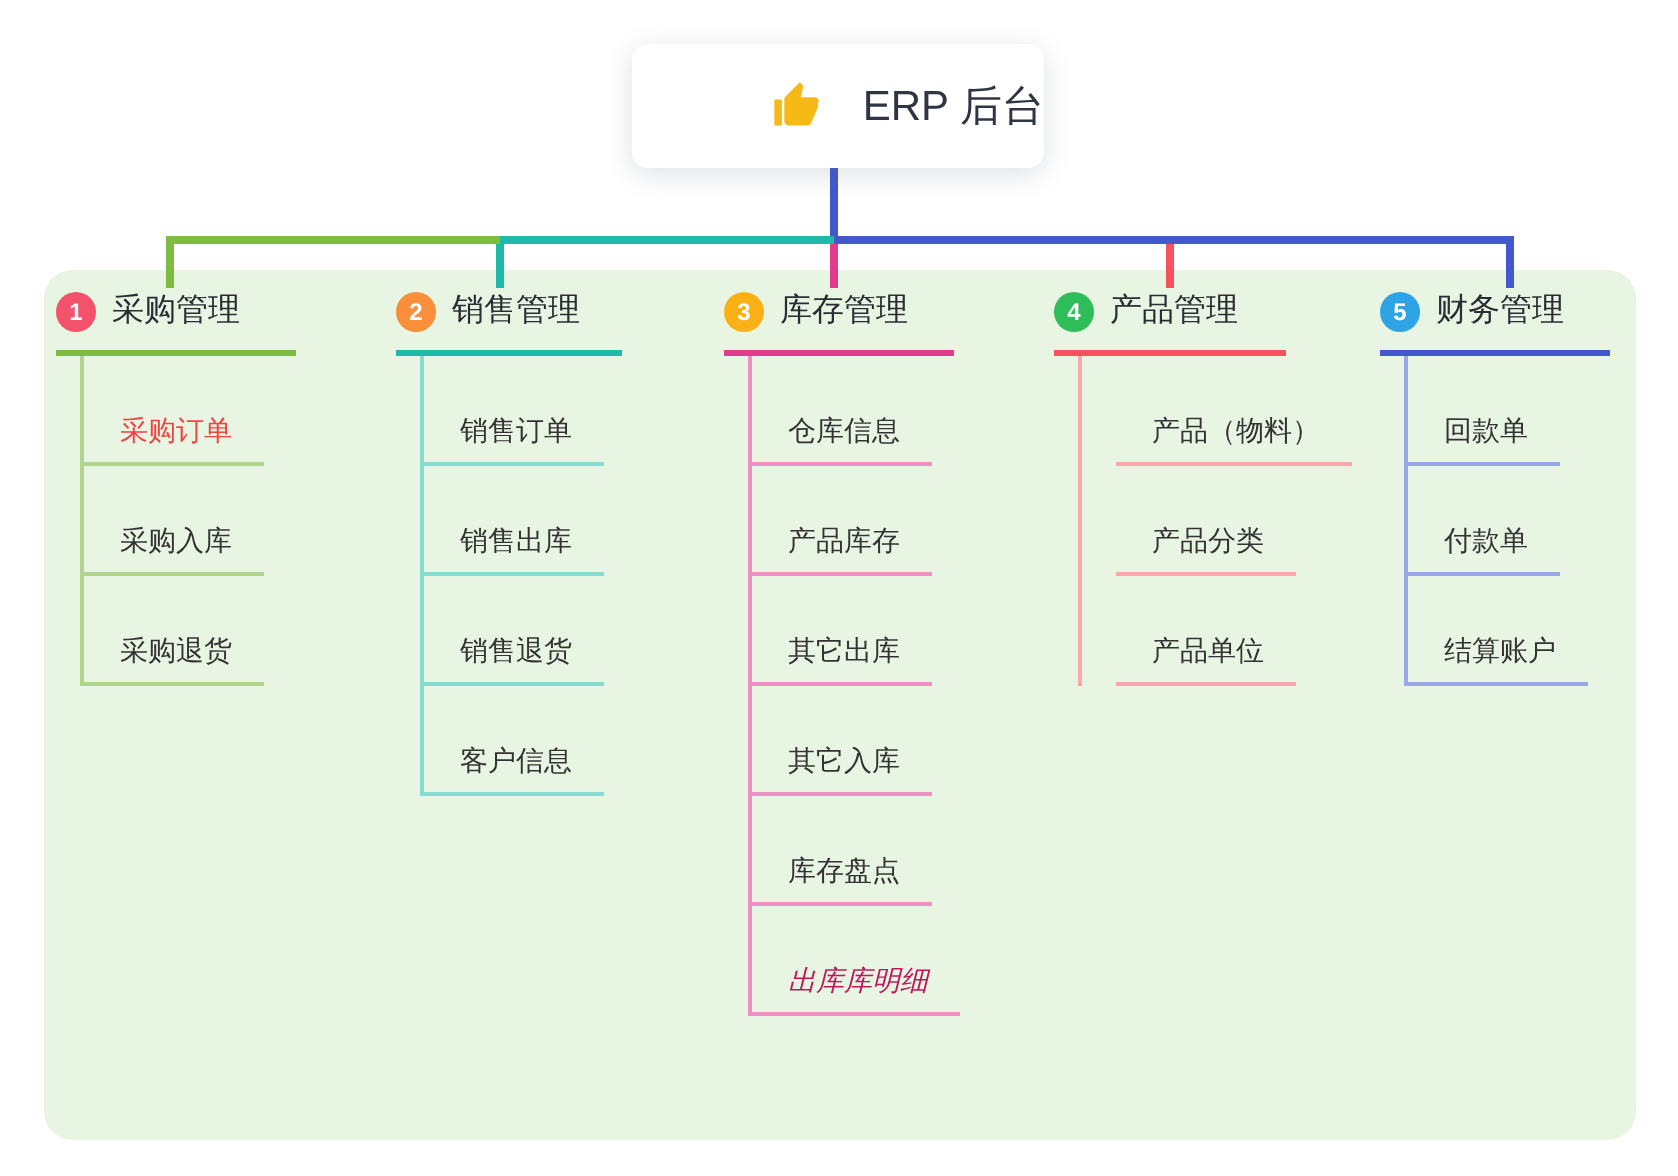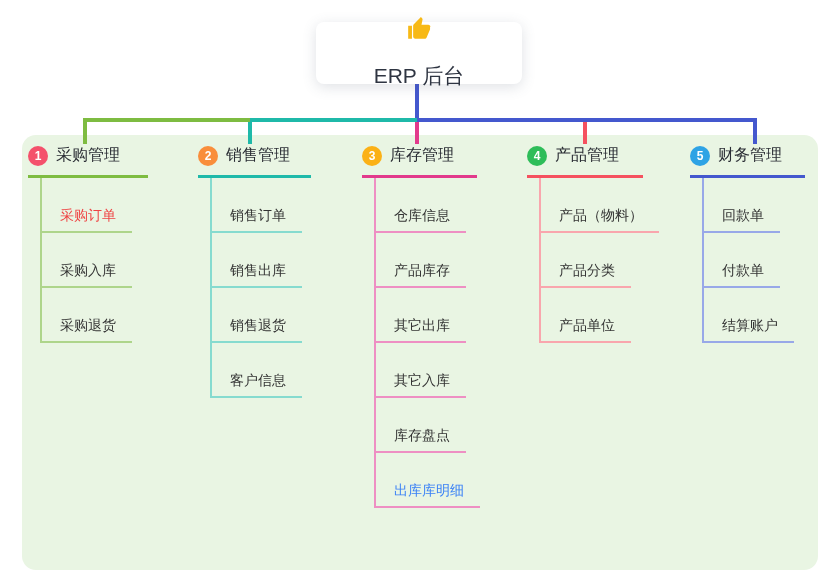--- a/index.html
+++ b/index.html
@@ -17,25 +17,24 @@
     background: #E9F5E3;
     border-radius: 14px;
   }
   .root-node {
     position: absolute;
     left: 316px; top: 22px;
     width: 206px; height: 62px;
     background: #ffffff;
     border-radius: 8px;
     box-shadow: 0 3px 14px rgba(80, 90, 110, 0.18);
-    display: flex; align-items: center; justify-content: center;
+    display: flex; align-items: center; justify-content: flex-end;
     gap: 20px;
     font-size: 21px; font-weight: 500; color: #2F3542;
     z-index: 3;
-    flex-direction: column;
   }
   .root-node .ticon { width: 26px; height: 26px; display: inline-flex; }
   .line { position: absolute; z-index: 2; }
   .branch {
     position: absolute;
     top: 145px;
     z-index: 3;
   }
   .branch-header {
     display: flex; align-items: center; gap: 8px;
@@ -117,29 +116,29 @@
       <div class="branch-header" style="border-bottom: 3px solid rgb(226, 58, 140);">
         <span class="badge" style="background: rgb(251, 177, 22);">3</span>
         <span class="branch-title">库存管理</span>
       </div>
       <div class="children" style="border-left: 2px solid rgb(238, 143, 195);">
         <div class="child" style="border-bottom: 2px solid rgb(238, 143, 195); color: rgb(51, 51, 51);">仓库信息</div>
         <div class="child" style="border-bottom: 2px solid rgb(238, 143, 195); color: rgb(51, 51, 51);">产品库存</div>
         <div class="child" style="border-bottom: 2px solid rgb(238, 143, 195); color: rgb(51, 51, 51);">其它出库</div>
         <div class="child" style="border-bottom: 2px solid rgb(238, 143, 195); color: rgb(51, 51, 51);">其它入库</div>
         <div class="child" style="border-bottom: 2px solid rgb(238, 143, 195); color: rgb(51, 51, 51);">库存盘点</div>
-        <div class="child" style="border-bottom: 2px solid rgb(238, 143, 195); color: #3b82f6;">出库库明细</div>
+        <div class="child" style="border-bottom: 2px solid rgb(238, 143, 195); color: #be185d; font-style: italic;">出库库明细</div>
       </div>
     </div>
     <div class="branch" style="left: 527px; width: 116px;">
       <div class="branch-header" style="border-bottom: 3px solid rgb(245, 81, 95);">
         <span class="badge" style="background: rgb(46, 189, 89);">4</span>
         <span class="branch-title">产品管理</span>
       </div>
-      <div class="children" style="border-left: 2px solid rgb(249, 166, 173);">
+      <div class="children" style="border-left: 2px solid rgb(249, 166, 173); padding-left: 17px;">
         <div class="child" style="border-bottom: 2px solid rgb(249, 166, 173); color: rgb(51, 51, 51);">产品（物料）</div>
         <div class="child" style="border-bottom: 2px solid rgb(249, 166, 173); color: rgb(51, 51, 51);">产品分类</div>
         <div class="child" style="border-bottom: 2px solid rgb(249, 166, 173); color: rgb(51, 51, 51);">产品单位</div>
       </div>
     </div>
     <div class="branch" style="left: 690px; width: 115px;">
       <div class="branch-header" style="border-bottom: 3px solid rgb(68, 88, 206);">
         <span class="badge" style="background: rgb(46, 163, 229);">5</span>
         <span class="branch-title">财务管理</span>
       </div>

